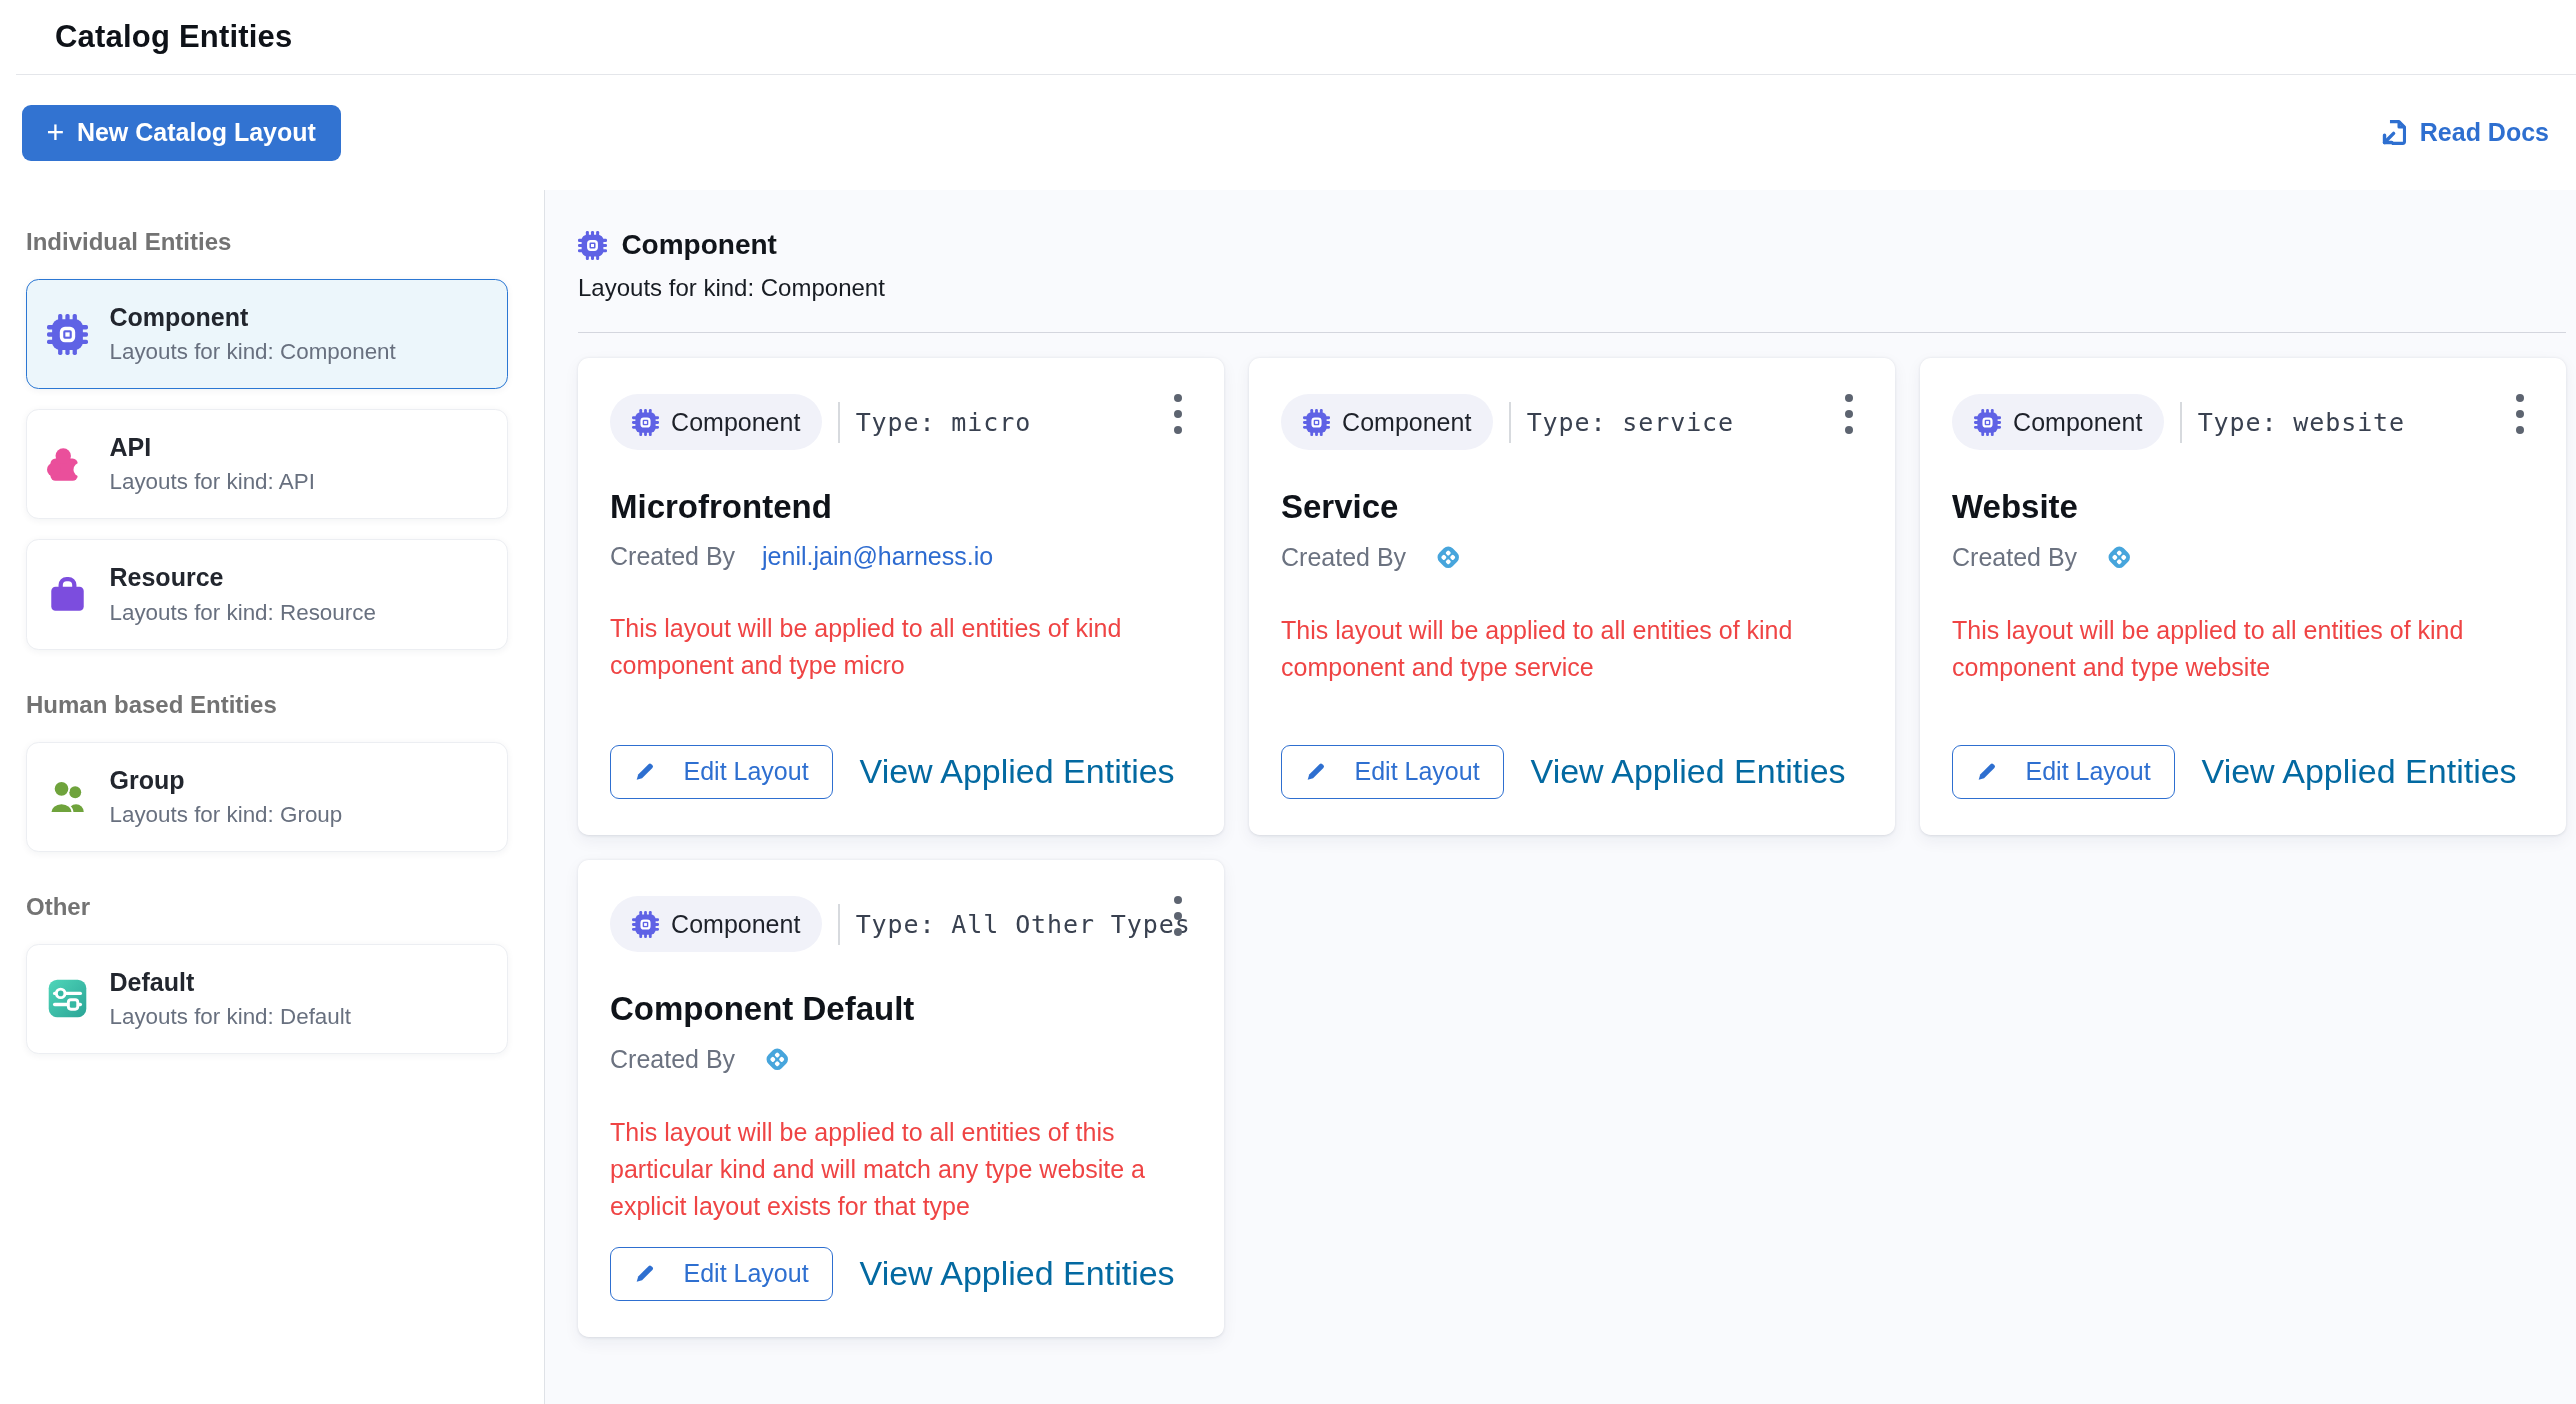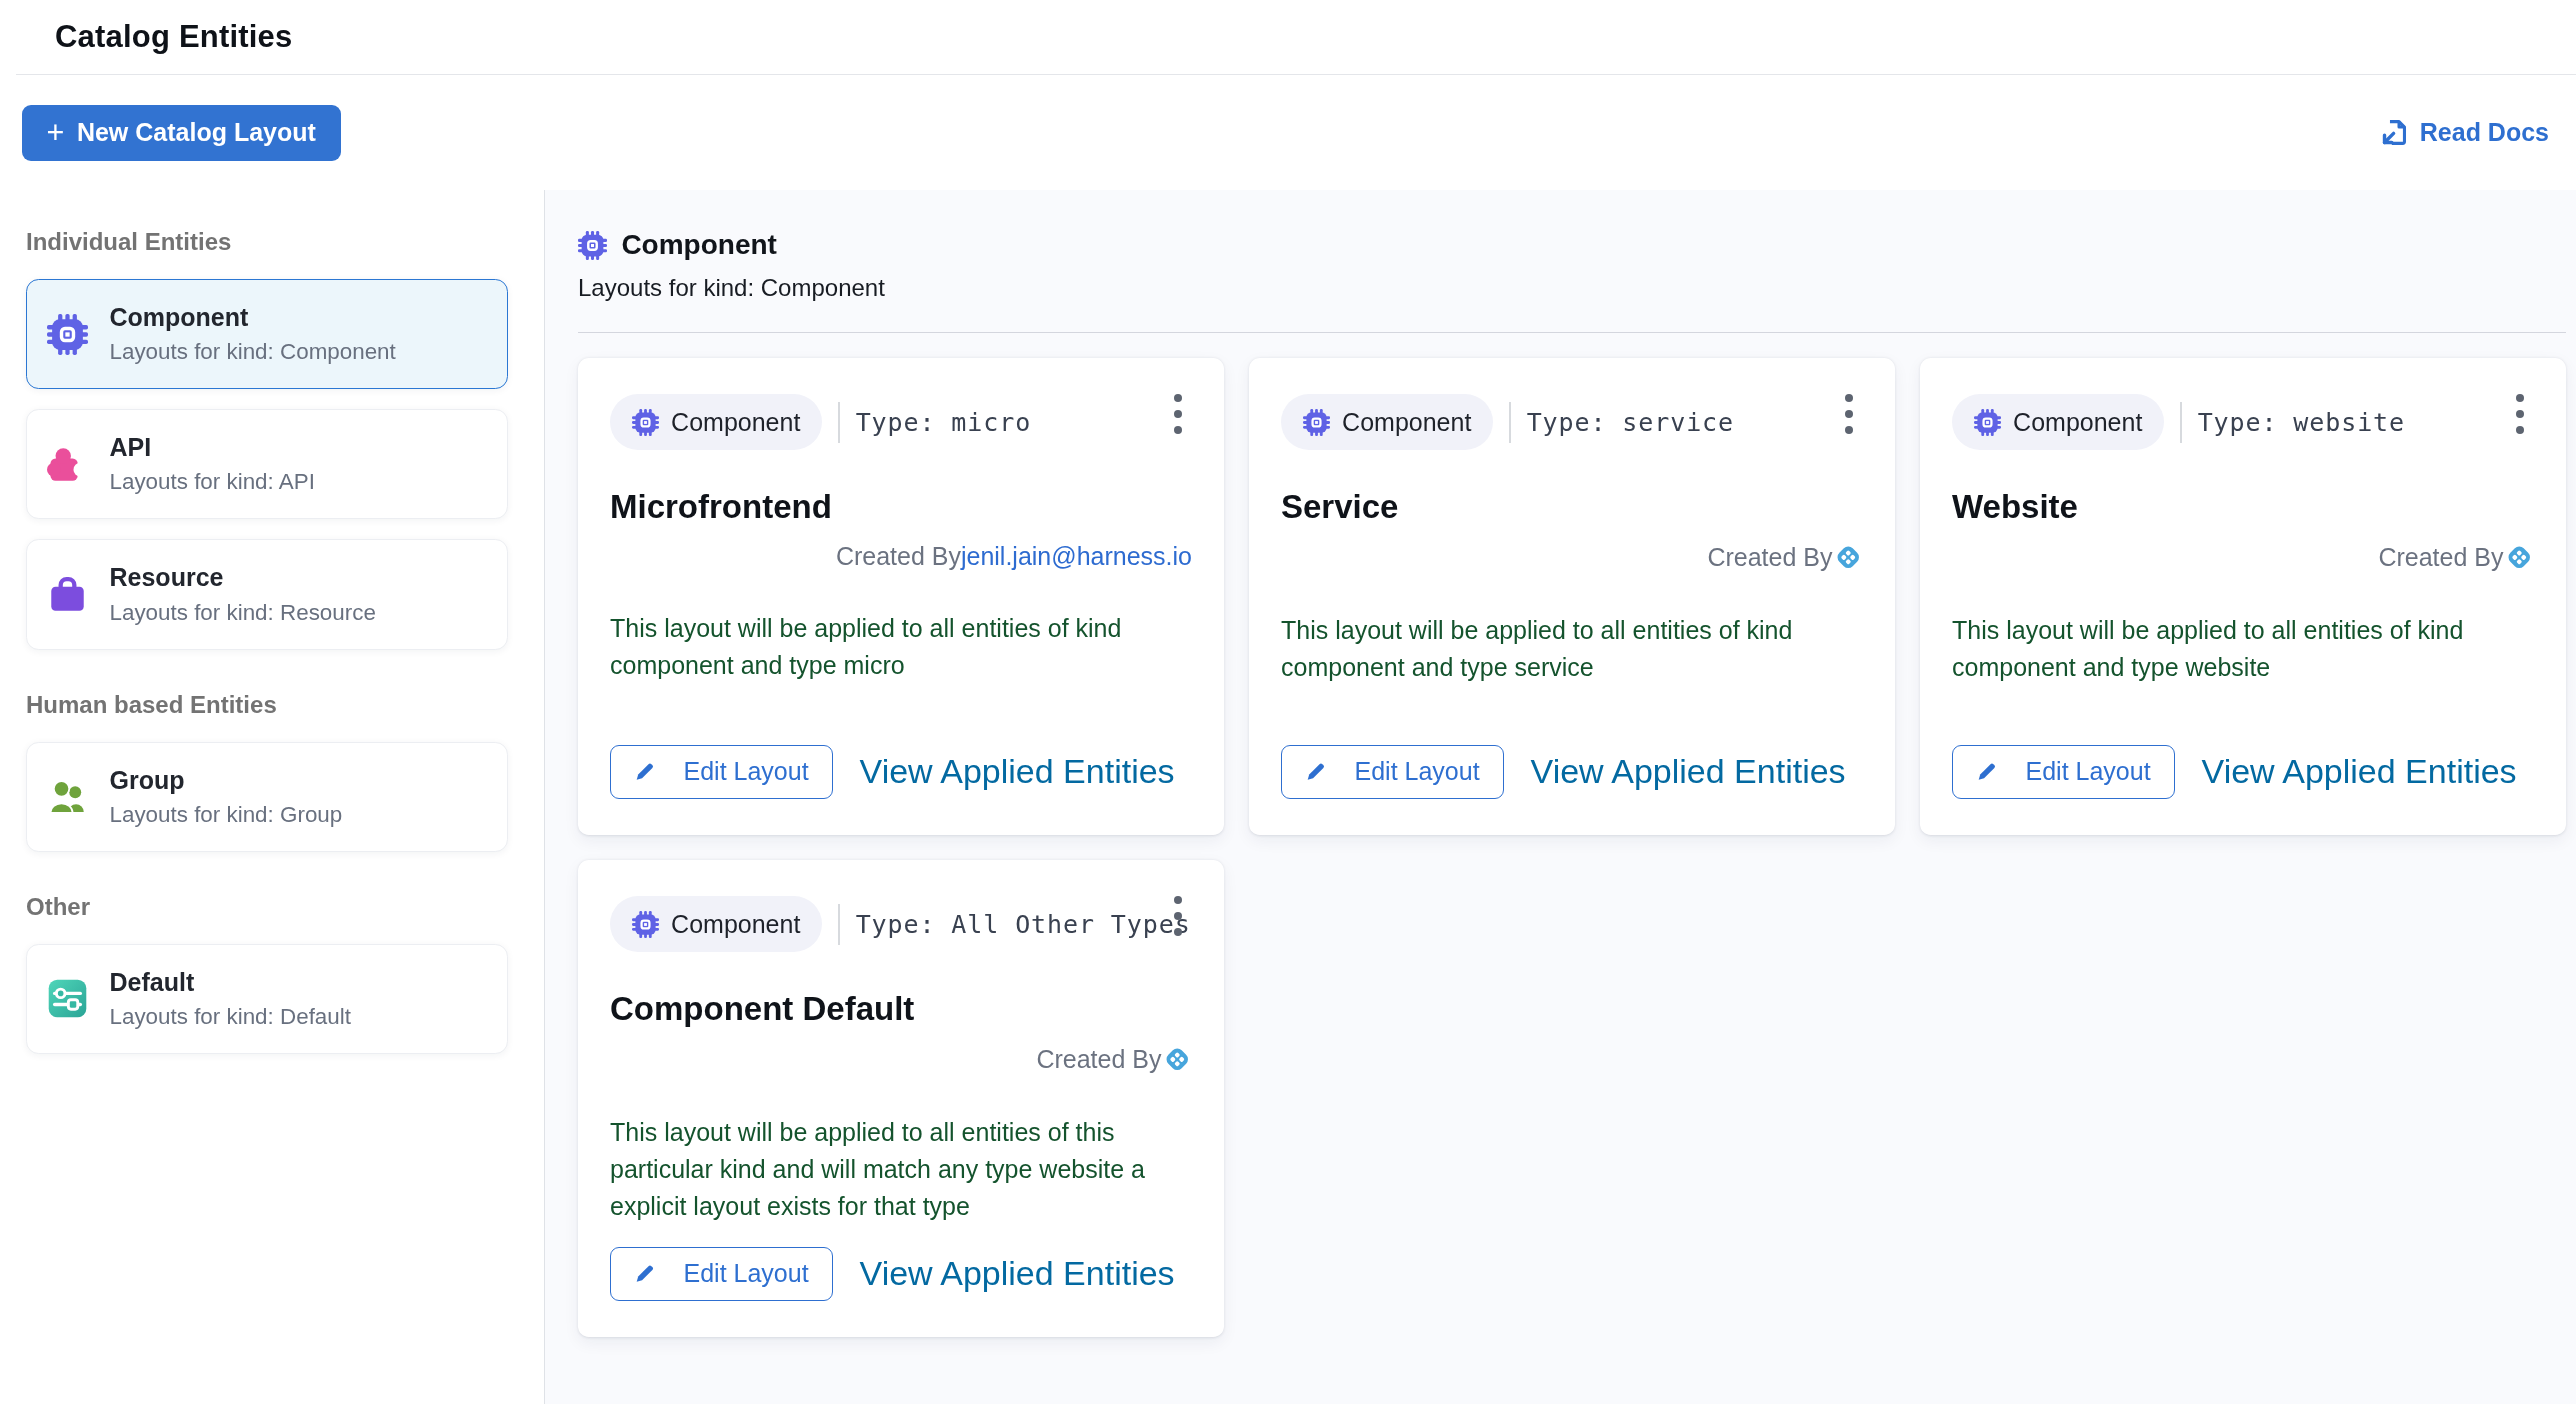--- a/index.html
+++ b/index.html
@@ -62,24 +62,24 @@
   .badge .chip { width:27px; height:27px; }
   .badge-text { font-size:25px; color:#1e222a; }
   .vline { width:1.8px; height:41px; background:#d7dade; }
   .type-text { font-family:"DejaVu Sans Mono","Liberation Mono",monospace;
                font-size:25px; color:#394150; letter-spacing:0.9px; }
   .kebab { position:absolute; top:30.5px; right:27px; width:39px; height:50px;
            display:flex; flex-direction:column; align-items:center; justify-content:center;
            gap:8px; cursor:pointer; background:none; border:none; }
   .kebab i { width:8px; height:8px; border-radius:50%; background:#5d6470; }
   .card-title { margin-top:38px; font-size:33px; font-weight:800; color:#0f1319; }
-  .created-row { margin-top:16px; display:flex; align-items:center; gap:0;
-                 font-size:25px; color:#6b7280;justify-content:flex-end; }
+  .created-row { margin-top:16px; display:flex; align-items:center; gap:27px;
+                 font-size:25px; color:#6b7280; }
   .created-link { color:#2d6bd0; cursor:pointer; }
-  .card-desc { margin-top:39px; font-size:25px; line-height:37px; color:#14532d;
+  .card-desc { margin-top:39px; font-size:25px; line-height:37px; color:#ef4444;
                max-width:583px; }
   .card-actions { margin-top:auto; display:flex; align-items:center; gap:27px; }
   .btn-outline { display:inline-flex; align-items:center; gap:28px; background:#ffffff;
                  border:1.8px solid #2e6fd0; color:#2e6fd0; border-radius:9px;
                  padding:11.7px 23px; font-size:25px; font-weight:400; cursor:pointer;
                  font-family:"Liberation Sans", sans-serif; }
   .link-strong { color:#0369a1; font-size:34px; font-weight:400; cursor:pointer; }
 </style>
 </head>
 <body>

